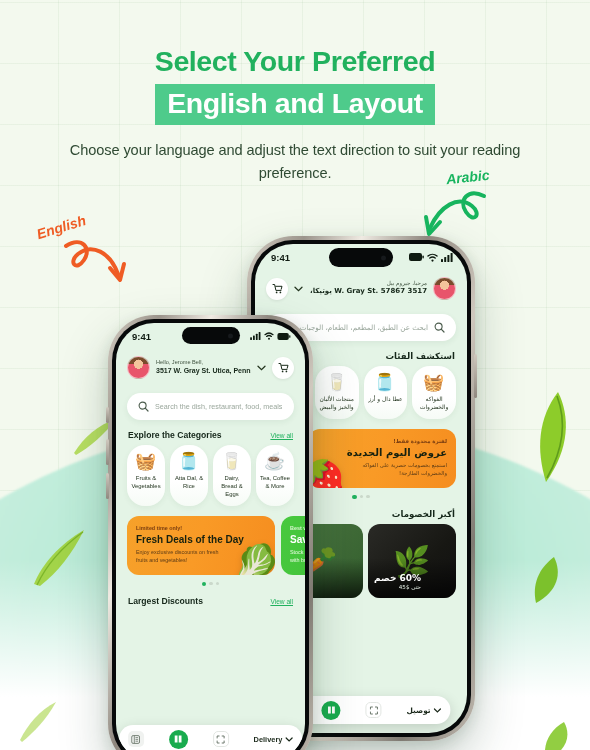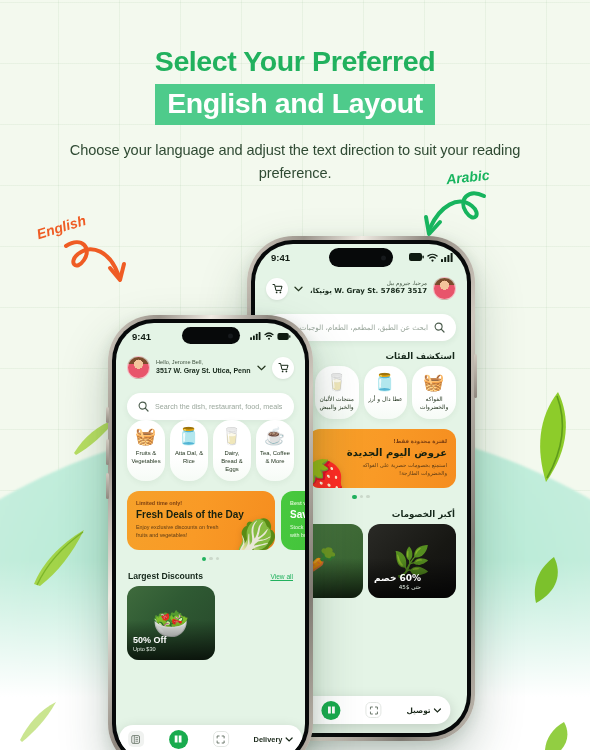--- a/index.html
+++ b/index.html
@@ -485,20 +485,24 @@
       </div>
 
       <div class="searchbar">
         <svg width="11" height="11" viewBox="0 0 11 11">
             <circle cx="4.6" cy="4.6" r="3.5" stroke="#4b5c4d" stroke-width="1.1" fill="none"></circle>
             <path d="M7.2 7.2 L10 10" stroke="#4b5c4d" stroke-width="1.2" stroke-linecap="round"></path>
           </svg>
         <div class="search-ph">Search the dish, restaurant, food, meals</div>
       </div>
 
+      <div class="sec-hd">
+        <div class="sec-title">Explore the Categories</div>
+        <div class="sec-more">View all</div>
+      </div>
 
       <div class="cats">
         <div class="cat">
           <div class="cat-ico">🧺</div>
           <div class="cat-lb">Fruits &amp; Vegetables</div>
         </div>
         <div class="cat">
           <div class="cat-ico">🫙</div>
           <div class="cat-lb">Atta Dal, &amp; Rice</div>
         </div>
@@ -532,28 +536,20 @@
         <div class="dot"></div>
         <div class="dot"></div>
       </div>
 
       <div class="sec-hd">
         <div class="sec-title">Largest Discounts</div>
         <div class="sec-more">View all</div>
       </div>
 
       <div class="discounts">
-        <div class="disc d1">
-          <div class="disc-food">🥗</div>
-          <div class="disc-fade"></div>
-          <div class="disc-txt">
-            <div class="disc-pct">50% Off</div>
-            <div class="disc-upto">Upto $30</div>
-          </div>
-        </div>
 
       </div>
 
       <div class="btmnav">
         <div class="nav-ico grey">
           <svg width="9" height="9" viewBox="0 0 9 9">
               <rect x=".6" y=".6" width="7.8" height="7.8" rx="1.4" stroke="#6a766a" stroke-width=".9" fill="none"></rect>
               <path d="M3.2 .8 V8.2 M4.4 2.6 H7 M4.4 4.4 H7 M4.4 6.2 H7" stroke="#6a766a" stroke-width=".8"></path>
             </svg>
         </div>

